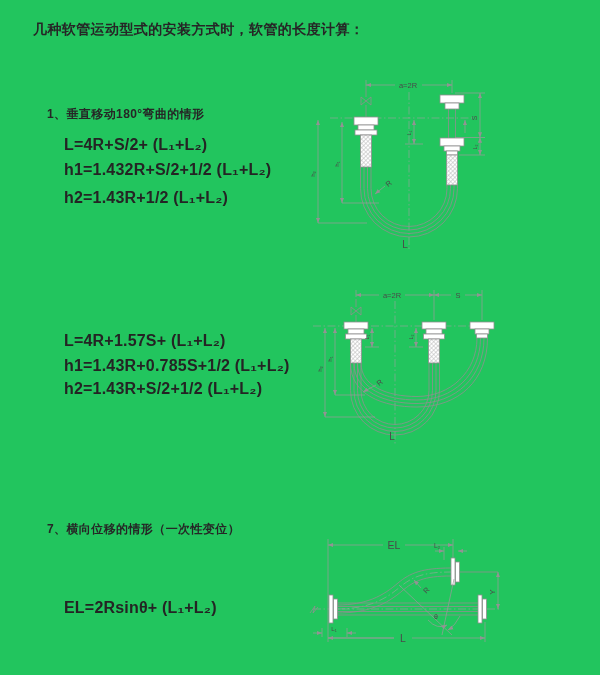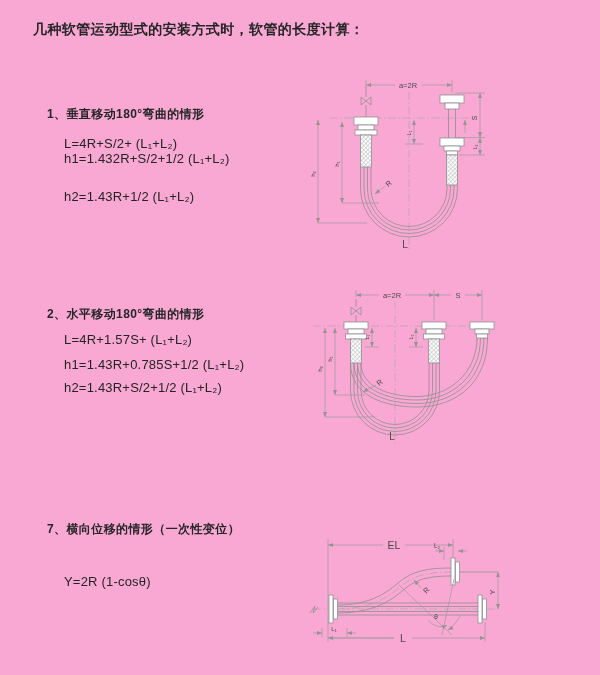--- a/index.html
+++ b/index.html
@@ -1,47 +1,46 @@
 <!DOCTYPE html>
 <html><head>
 <meta charset="utf-8">
 <style>
   html,body{margin:0;padding:0;background:#ffffff;}
   body{width:600px;height:675px;font-family:"Liberation Sans","DejaVu Sans",sans-serif;}
-  .page{position:relative;width:600px;height:675px;background:#f9a8d4;overflow:hidden;}
+  .page{position:relative;width:600px;height:675px;background:#22c55e;overflow:hidden;}
   .title{position:absolute;left:33px;top:21px;font-size:14px;font-weight:700;color:#262626;letter-spacing:.4px;white-space:nowrap;}
   .sec-heading{position:absolute;left:47px;font-size:12px;font-weight:700;color:#262626;letter-spacing:.4px;white-space:nowrap;}
-  .formula{position:absolute;left:64px;font-size:13px;font-weight:400;color:#242424;letter-spacing:.2px;white-space:nowrap;}
+  .formula{position:absolute;left:64px;font-size:16px;font-weight:700;color:#242424;letter-spacing:.2px;white-space:nowrap;}
   .diagram{position:absolute;}
   svg{display:block;}
   .geo{stroke:#8f8f8f;stroke-width:.8;fill:none;}
   .geo-f{stroke:#8f8f8f;stroke-width:.8;fill:#ffffff;}
   .cl{stroke:#a3a3a3;stroke-width:.6;fill:none;stroke-dasharray:8 2.5 1.5 2.5;}
   .dim{stroke:#9b9b9b;stroke-width:.7;fill:none;}
   .lbl{fill:#4a4a4a;font-family:"Liberation Sans","DejaVu Sans",sans-serif;}
 </style>
 </head>
 <body>
 
 <div class="page">
 
   <div class="title">几种软管运动型式的安装方式时，软管的长度计算：</div>
 
   <div class="sec-heading" style="top:106px">1、垂直移动180°弯曲的情形</div>
   <div class="formula" style="top:136px">L=4R+S/2+ (L₁+L₂)</div>
-  <div class="formula" style="top:151px">h1=1.432R+S/2+1/2 (L₁+L₂)</div>
+  <div class="formula" style="top:161px">h1=1.432R+S/2+1/2 (L₁+L₂)</div>
   <div class="formula" style="top:189px">h2=1.43R+1/2 (L₁+L₂)</div>
 
-  <div class="sec-heading" style="top:306px">2、水平移动180°弯曲的情形</div>
   <div class="formula" style="top:332px">L=4R+1.57S+ (L₁+L₂)</div>
   <div class="formula" style="top:357px">h1=1.43R+0.785S+1/2 (L₁+L₂)</div>
   <div class="formula" style="top:380px">h2=1.43R+S/2+1/2 (L₁+L₂)</div>
 
   <div class="sec-heading" style="top:521px">7、横向位移的情形（一次性变位）</div>
-  <div class="formula" style="top:574px">Y=2R (1-cosθ)</div>
+  <div class="formula" style="top:599px">EL=2Rsinθ+ (L₁+L₂)</div>
 
   <div class="diagram" style="left:305px;top:72px">
   <svg width="270" height="185" viewBox="0 0 270 185">
     <defs>
       <marker id="arr1" viewBox="0 0 8 8" markerWidth="8" markerHeight="8" refX="7.5" refY="4" orient="auto-start-reverse">
         <path d="M0,1 L7.5,4 L0,7 Z" fill="#939393"></path>
       </marker>
       <pattern id="hatch1" width="3" height="3" patternUnits="userSpaceOnUse" patternTransform="rotate(45)">
         <rect width="3" height="3" fill="#ffffff"></rect>
         <line x1="0" y1="0" x2="0" y2="3" stroke="#8d8d8d" stroke-width="0.7"></line>

